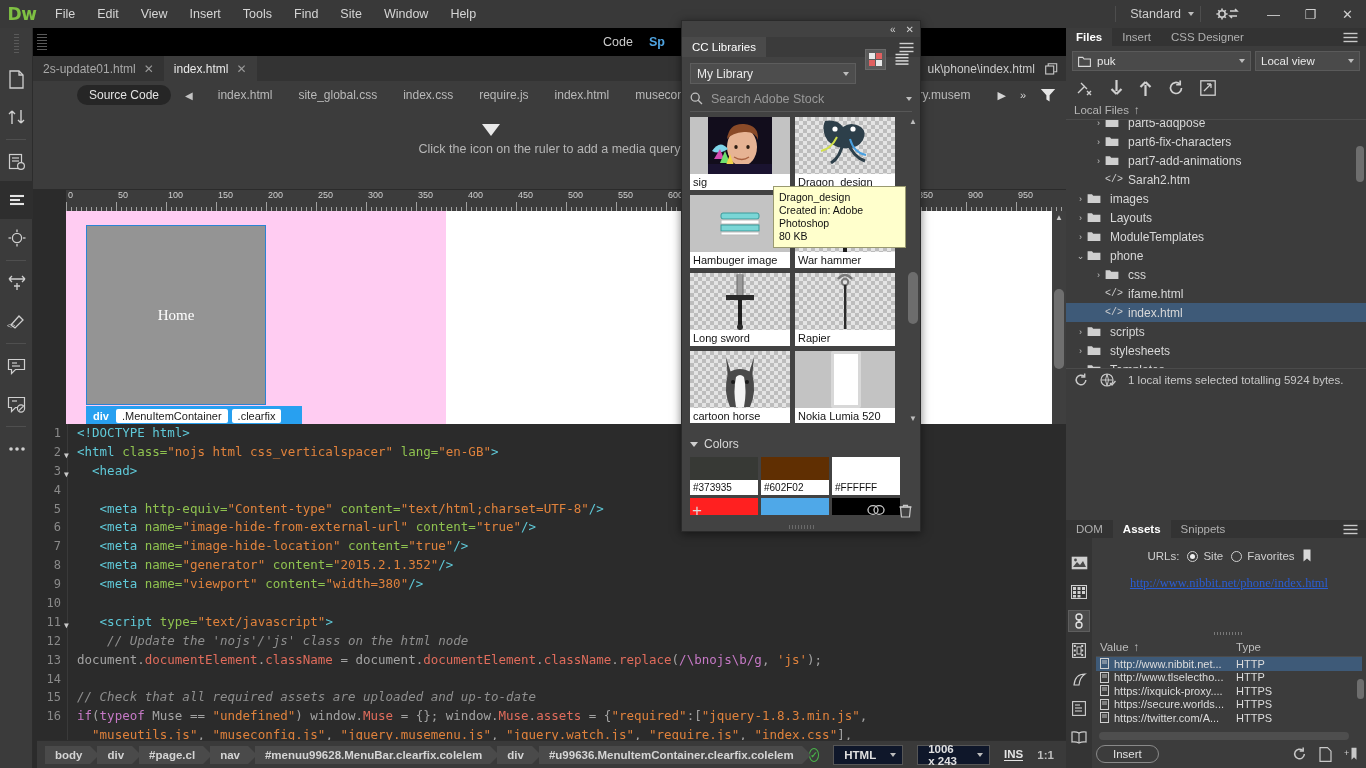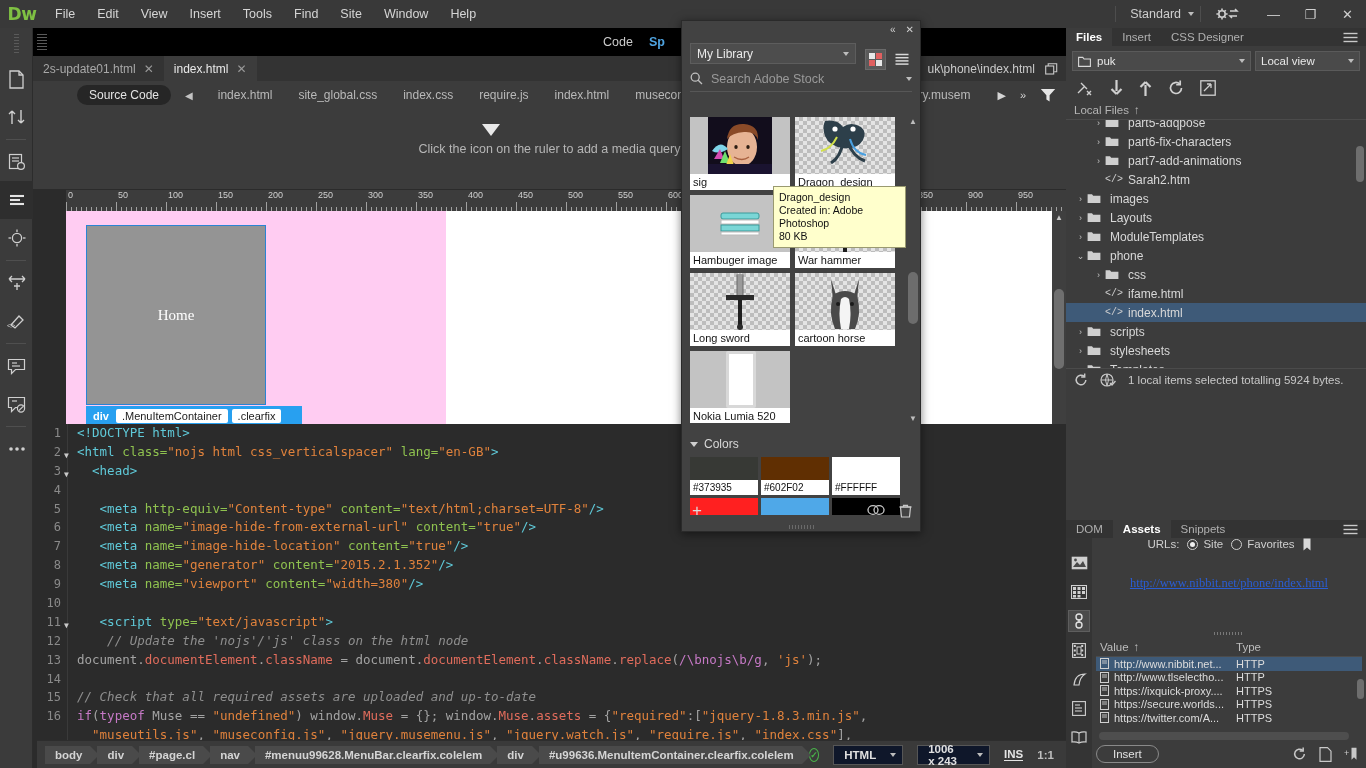--- a/index.html
+++ b/index.html
@@ -298,21 +298,21 @@
   .ficon { width:18px; text-align:center; color:#cfcfcf; font-size:11px; }
   .fl-scroll { position:absolute; right:2px; top:16px; width:8px; height:226px; }
   .fl-thumb { position:absolute; left:0; top:10px; width:8px; height:36px; background:#6e6e6e; border-radius:4px;}
   .statusline {
     height:22px; display:flex; align-items:center; gap:12px; padding-left:8px;
     border-top:1px solid #4b4b4b; color:#c8c8c8; font-size:11.5px;
   }
 
   .assets-panel { position:absolute; left:0; top:492px; width:300px; height:248px; background:#3c3c3c; }
   .ap-tabs { height:18px; background:#333333; display:flex; align-items:center; }
-  .urls-row { display:flex; align-items:flex-start; gap:8px; justify-content:center; height:24px; color:#cfcfcf; font-size:11.5px;}
+  .urls-row { display:flex; align-items:flex-end; gap:8px; justify-content:center; height:24px; color:#cfcfcf; font-size:11.5px;}
   .radio { width:11px;height:11px;border:1.5px solid #cfcfcf;border-radius:50%; display:inline-flex; align-items:center; justify-content:center;}
   .radio i { width:5px;height:5px;background:#f0f0f0;border-radius:50%; display:block;}
   .ap-sidebar { position:absolute; left:0; top:18px; width:26px; height:230px; background:#343434;
      display:flex; flex-direction:column; align-items:center; padding-top:14px; gap:7px;}
   .ap-ico { width:22px;height:22px; display:flex;align-items:center;justify-content:center; color:#d0d0d0;}
   .ap-ico.active { background:#4b4b4b; border:1px solid #5e5e5e; }
   .urlbig {
     text-align:center; margin-top:14px; color:#2a5dd4; font-size:12.5px;
     font-family:"Liberation Serif", serif; text-decoration:underline;
   }
@@ -800,20 +800,32 @@
         </svg>
       </div>
     </div>
   </div>
 
   <div class="cclib">
     <div class="cclib-top">
       <span>«</span>
       <span>✕</span>
     </div>
+    <div class="cclib-tabrow">
+      <span class="cclib-tab">CC Libraries</span>
+      <span class="cclib-menu">
+        <svg width="15" height="11" viewBox="0 0 15 11">
+            <g stroke="#d0d0d0" stroke-width="1.4">
+              <line x1="0.5" y1="1.5" x2="14.5" y2="1.5"></line>
+              <line x1="0.5" y1="5.5" x2="14.5" y2="5.5"></line>
+              <line x1="0.5" y1="9.5" x2="14.5" y2="9.5"></line>
+            </g>
+          </svg>
+      </span>
+    </div>
     <div class="cclib-body">
       <div class="libsel">
         <span>My Library</span>
         <i class="caret-sm"></i>
       </div>
       <div class="viewtoggles">
         <span class="vt active">
           <svg width="13" height="13" viewBox="0 0 13 13">
               <rect x="0" y="0" width="6" height="6" fill="#e8e8e8"></rect>
               <rect x="7" y="0" width="6" height="6" fill="#e06060"></rect>
@@ -917,20 +929,32 @@
               <polygon points="50,0 53,3 47,3" fill="#9a9a9a"></polygon>
               <rect x="36" y="22" width="28" height="5" fill="#2a2a2a"></rect>
               <rect x="48" y="27" width="4" height="26" fill="#1e1e1e"></rect>
               <circle cx="50" cy="54" r="3" fill="#2a2a2a"></circle>
             </svg>
           </div>
         </div>
         <div class="nm">Long sword</div>
       </div>
 
+      <div class="asset">
+        <div class="thumb">
+          <div class="checker" style="position:relative;">
+            <svg width="100" height="57" viewBox="0 0 100 57" style="position:absolute;left:0;top:0;">
+              <path d="M43 6 q7-8 14 0" stroke="#7a7a7a" stroke-width="2.4" fill="none"></path>
+              <circle cx="50" cy="9" r="3.2" fill="none" stroke="#7a7a7a" stroke-width="2"></circle>
+              <rect x="49" y="12" width="2.4" height="44" fill="#2a2a2a"></rect>
+            </svg>
+          </div>
+        </div>
+        <div class="nm">Rapier</div>
+      </div>
 
       <div class="asset">
         <div class="thumb">
           <div class="checker" style="position:relative;">
             <svg width="100" height="57" viewBox="0 0 100 57" style="position:absolute;left:0;top:0;">
               <path d="M36 6 L41 22 L38 28 z" fill="#4a4a4a"></path>
               <path d="M64 6 L59 22 L62 28 z" fill="#4a4a4a"></path>
               <path d="M38 22 q12-8 24 0 q5 18 -2 34 h-20 q-7-16 -2-34z" fill="#4a4a4a"></path>
               <path d="M46 26 q4-4 8 0 q3 14 0 30 h-8 q-3-16 0-30z" fill="#f4f4f4"></path>
               <circle cx="43" cy="31" r="2" fill="#1a1a1a"></circle>

